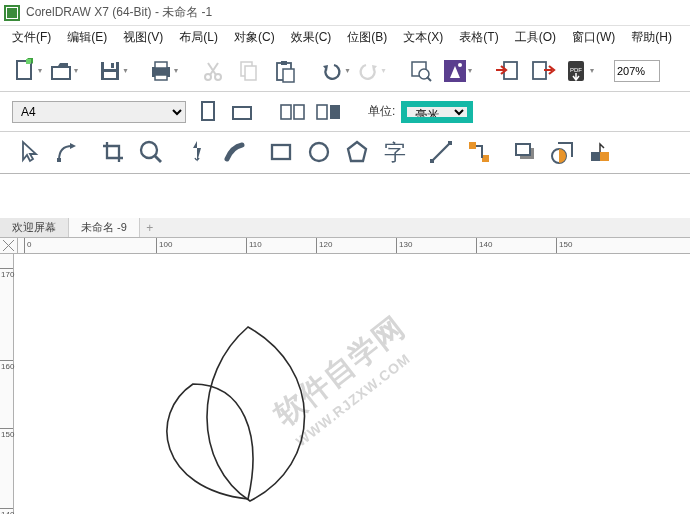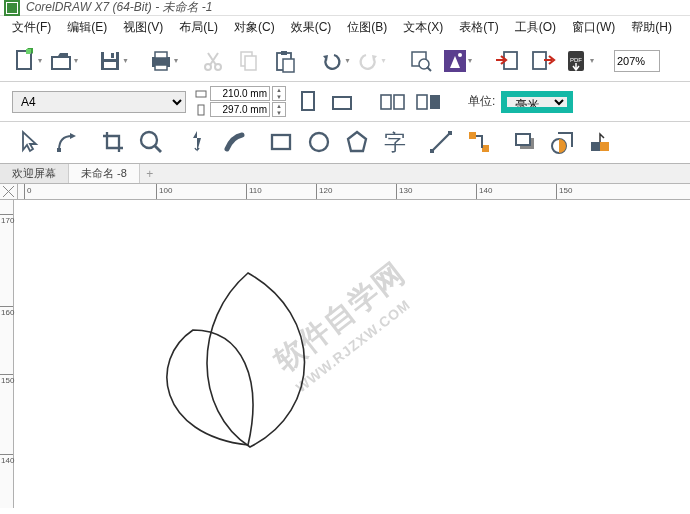--- a/index.html
+++ b/index.html
@@ -1,18 +1,18 @@
 <!DOCTYPE html>
 <html><head>
 <meta charset="utf-8">
 <style>
 * { margin: 0; padding: 0; box-sizing: border-box; font-family: "Microsoft YaHei", "SimSun", Arial, sans-serif; }
 body { background: #fff; width: 690px; height: 514px; overflow: hidden; font-size: 12px; color: #333; position: relative; }
 
-.titlebar { height: 16px; background: #fff; display: flex; align-items: center; padding: 0 4px; border-bottom: 1px solid #e0e0e0; font-style: italic; }
+.titlebar { height: 26px; background: #fff; display: flex; align-items: center; padding: 0 4px; border-bottom: 1px solid #e0e0e0; }
 .titlebar .app-ico { width: 16px; height: 16px; background: #3a8b3a; margin-right: 6px; position: relative; }
 .titlebar .app-ico::after { content: ""; position: absolute; inset: 2px; border: 1px solid #fff; }
 .titlebar .title-text { font-size: 12px; color: #555; }
 
 .menubar { height: 22px; display: flex; align-items: flex-end; padding: 0 4px; gap: 0; }
 .menubar .mi { padding: 2px 8px; font-size: 12px; color: #222; cursor: default; }
 
 .toolbar { padding: 6px 8px 4px 12px; display: flex; align-items: center; gap: 6px; border-bottom: 1px solid #d0d0d0; height: 44px; }
 .tb-btn { width: 30px; height: 30px; display: flex; align-items: center; justify-content: center; cursor: default; }
 .tb-sep { width: 8px; }
@@ -30,21 +30,21 @@
 .unit-label { font-size: 12px; color: #333; margin-left: 4px; }
 .unit-sel { width: 72px; height: 22px; border: 6px solid #14b8a6; padding: 0 4px; font-size: 12px; }
 .nudge-group { display: flex; align-items: center; gap: 2px; }
 .nudge-input { width: 46px; height: 22px; border: 1px solid #aaa; font-size: 11px; padding: 0 2px; text-align: right; }
 
 .toolbar2 { padding: 2px 8px 4px 12px; display: flex; align-items: center; gap: 0; border-bottom: 1px solid #b6b6b6; height: 42px; }
 .t2-btn { width: 34px; height: 34px; display: flex; align-items: center; justify-content: center; cursor: default; position: relative; }
 .t2-gap { width: 12px; }
 .t2-g2 { width: 4px; }
 
-.tabs { height: 20px; display: flex; align-items: center; background: #f0f0f0; border-bottom: 1px solid #b6b6b6; }
+.tabs { height: 20px; display: flex; align-items: center; background: #f0f0f0; border-bottom: 1px solid #b6b6b6; margin-top: 44px; }
 .tab { padding: 2px 12px; font-size: 11px; color: #444; background: #e8e8e8; border-right: 1px solid #ccc; height: 100%; display: flex; align-items: center; }
 .tab.active { background: #fafafa; }
 .tab-add { width: 20px; display: flex; align-items: center; justify-content: center; color: #999; }
 
 .workspace { display: flex; height: calc(514px - 22px - 22px - 44px - 40px - 42px - 20px); }
 .ruler-v { width: 14px; background: #fafafa; border-right: 1px solid #b0b0b0; display: flex; flex-direction: column; font-size: 8px; color: #555; position: relative; }
 .ruler-v .tick { position: absolute; left: 0; width: 100%; border-top: 1px solid #888; }
 .ruler-v .tick span { position: absolute; top: 1px; left: 1px; transform-origin: left top; }
 .canvas-area { flex: 1; position: relative; background: #fff; overflow: hidden; }
 .ruler-h { height: 16px; background: #fafafa; border-bottom: 1px solid #b0b0b0; position: relative; font-size: 8px; color: #555; }
@@ -191,46 +191,20 @@
     <span class="drop-arrow">▾</span>
   </div>
   <div class="tb-sep"></div>
   <input class="zoom-input" value="207%" style="">
 </div>
 
 <div class="propbar">
   <select class="page-sel">
     <option>A4</option>
   </select>
-  <div class="dim-group">
-    <div class="dim-row">
-      <div class="dim-ico">
-          <svg width="12" height="10">
-            <rect x="1" y="2" width="10" height="6" fill="none" stroke="#666"></rect>
-          </svg>
-        </div>
-      <input class="dim-input" value="210.0 mm" style="">
-      <div class="spinner">
-          <div class="sp">▲</div>
-          <div class="sp">▼</div>
-        </div>
-    </div>
-    <div class="dim-row">
-      <div class="dim-ico">
-          <svg width="10" height="12">
-            <rect x="2" y="1" width="6" height="10" fill="none" stroke="#666"></rect>
-          </svg>
-        </div>
-      <input class="dim-input" value="297.0 mm" style="">
-      <div class="spinner">
-          <div class="sp">▲</div>
-          <div class="sp">▼</div>
-        </div>
-    </div>
-  </div>
   <div class="orient">
     <svg width="22" height="26">
         <rect x="6" y="3" width="12" height="18" fill="none" stroke="#4b5d6f" stroke-width="2"></rect>
       </svg>
   </div>
   <div class="orient">
     <svg width="26" height="22">
         <rect x="3" y="6" width="18" height="12" fill="none" stroke="#4b5d6f" stroke-width="2"></rect>
       </svg>
   </div>
@@ -355,21 +329,21 @@
       <svg width="26" height="26">
         <rect x="3" y="13" width="18" height="9" fill="#e8942a"></rect>
         <rect x="3" y="13" width="9" height="9" fill="#4b5d6f"></rect>
         <path d="M12 13 L12 5 L16 9" stroke="#333" stroke-width="1.5" fill="none"></path>
       </svg>
     </div>
 </div>
 
 <div class="tabs">
   <div class="tab">欢迎屏幕</div>
-  <div class="tab active">未命名 -8</div>
+  <div class="tab active">未命名 -9</div>
   <div class="tab-add">+</div>
 </div>
 
 <div class="workspace">
   <div style="display:flex;flex-direction:column">
     <div class="ruler-corner">
       <svg width="12" height="12">
           <line x1="0" y1="11" x2="11" y2="0" stroke="#888"></line>
           <line x1="0" y1="0" x2="11" y2="11" stroke="#888"></line>
         </svg>

